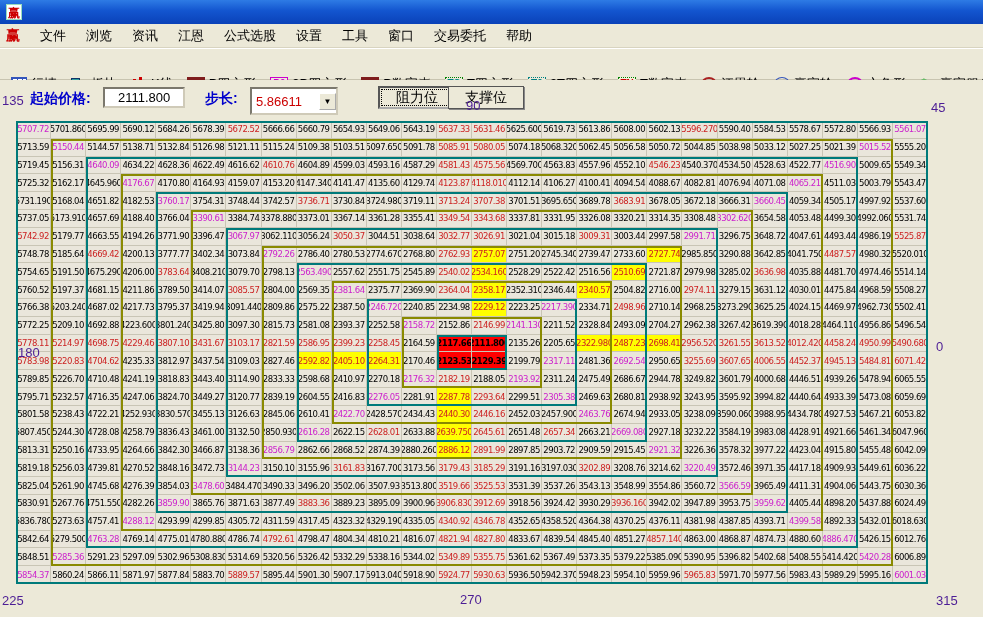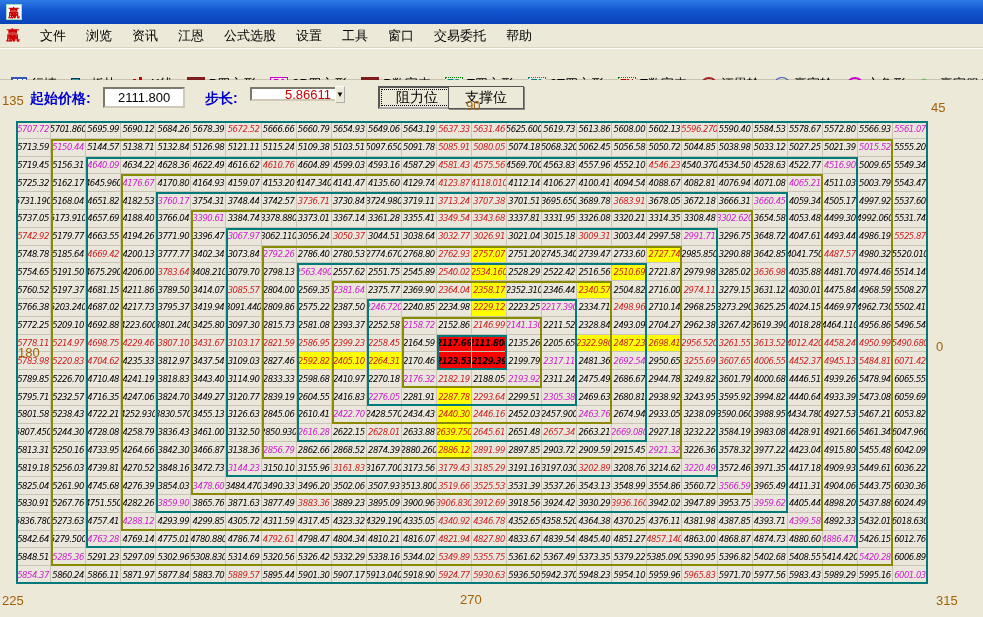--- a/index.html
+++ b/index.html
@@ -50,35 +50,35 @@
   .ic-big { border-radius:50%; border:1px solid #3355bb; color:#3355bb; font-size:7px; font-weight:bold; text-align:center; line-height:12px; }
   .ic-hex { border-radius:50%; border:2px solid #CC00CC; }
   .ic-hex::before { content:""; position:absolute; left:3px; top:3px; width:4px; height:4px; border-radius:50%; border:2px solid #3355bb; }
   .ic-dollar { color:#66BB66; font-size:14px; font-weight:bold; line-height:14px; }
 
   
   .controlbar { position:absolute; left:0; top:80px; width:983px; height:38px; background:#ECE9D8; }
   .ctl-label { position:absolute; color:#0000CC; font-size:14px; font-weight:bold; top:10px; }
   .inputbox { position:absolute; top:7px; height:21px; background:#fff; border:2px inset #cfcab8;
     font-size:13px; padding:2px 13px; font-family:"Liberation Sans",sans-serif; }
-  .combo { position:absolute; top:7px; height:14px; background:#fff; border:2px inset #cfcab8;
-    display:flex; align-items:center;padding-left:29px; }
+  .combo { position:absolute; top:7px; height:28px; background:#fff; border:2px inset #cfcab8;
+    display:flex; align-items:center; }
   .combo .combo-val { color:#CC0000; font-size:13px; padding:0 4px; flex:1; }
   .combo .combo-arrow { width:17px; height:17px; background:#ECE9D8; border:1px outset #fff;
     font-size:8px; text-align:center; line-height:15px; color:#000; }
   .xp-btn { position:absolute; top:6px; height:23px; background:#ECE9D8; border:1px solid #555;
     box-shadow:1px 1px 0 #888; font-size:14px; padding:0 16px; }
   .xp-btn.pressed { border:2px inset #aaa; outline:1px dotted #000; outline-offset:-4px; box-shadow:none; }
-  .angle { position:absolute; font-size:13px; color:#a16207; }
+  .angle { position:absolute; font-size:13px; color:#4c1d95; }
 
   
   .square-wrap { position:absolute; left:16px; top:121px; width:912px; height:463px;
     background:#EAE6DB; }
   .sq-grid { position:absolute; left:0; top:0; width:100%; height:100%;
-    display:grid; grid-template-columns:repeat(26,1fr); grid-template-rows:repeat(26,1fr);font-style:italic; }
+    display:grid; grid-template-columns:repeat(26,1fr); grid-template-rows:repeat(26,1fr); }
   .cell { border-right:1px solid #C9C5B5; border-bottom:1px solid #C9C5B5;
     font-size:8.5px; font-family:"DejaVu Sans",sans-serif; color:#000;
     display:flex; align-items:center; justify-content:center;
     white-space:nowrap; overflow:hidden; letter-spacing:-0.5px; }
   .cell.t-red { color:#CC2222; }
   .cell.t-mag { color:#CC22CC; }
   .cell.bg-yel { background:#FFFF00; color:#CC2222; }
   .cell.bg-red { background:#FF0000; color:#000; font-weight:bold; }
   .ring { position:absolute; pointer-events:none; }
 

